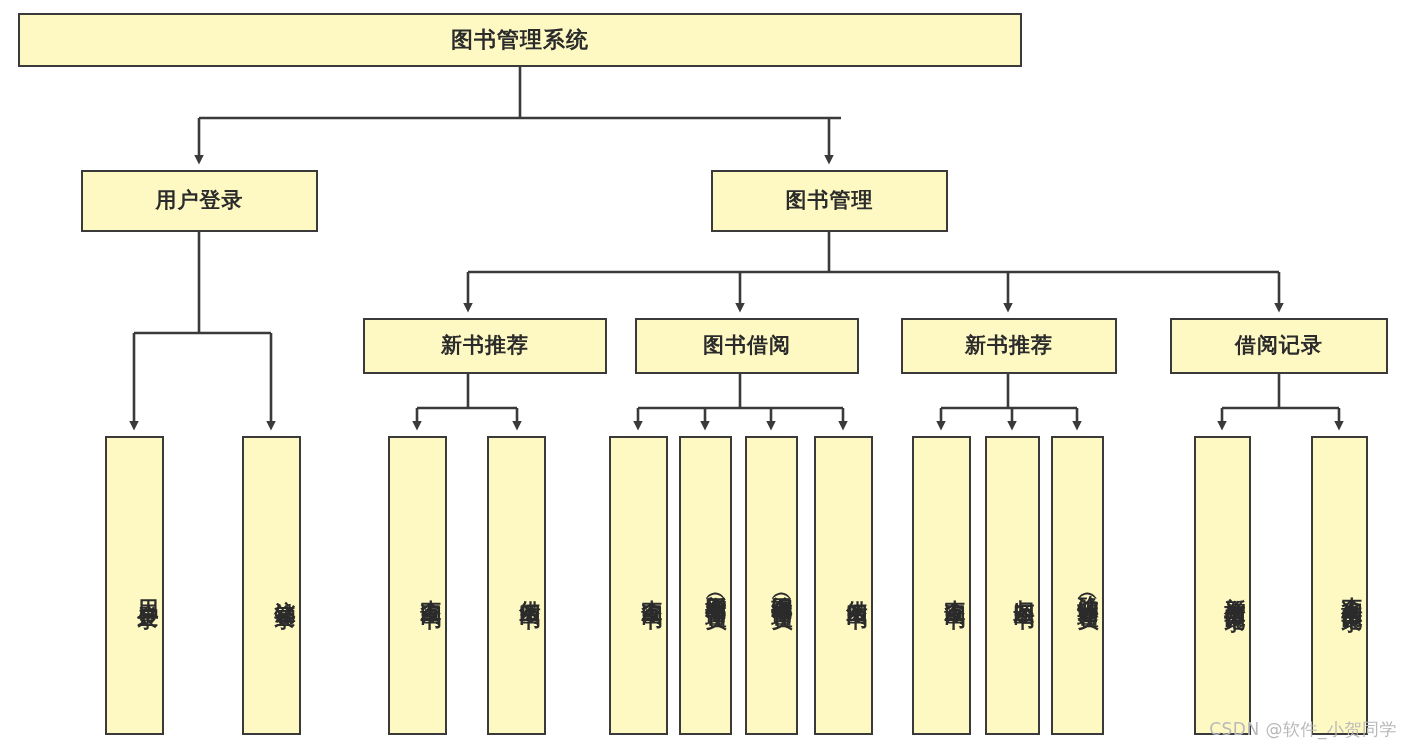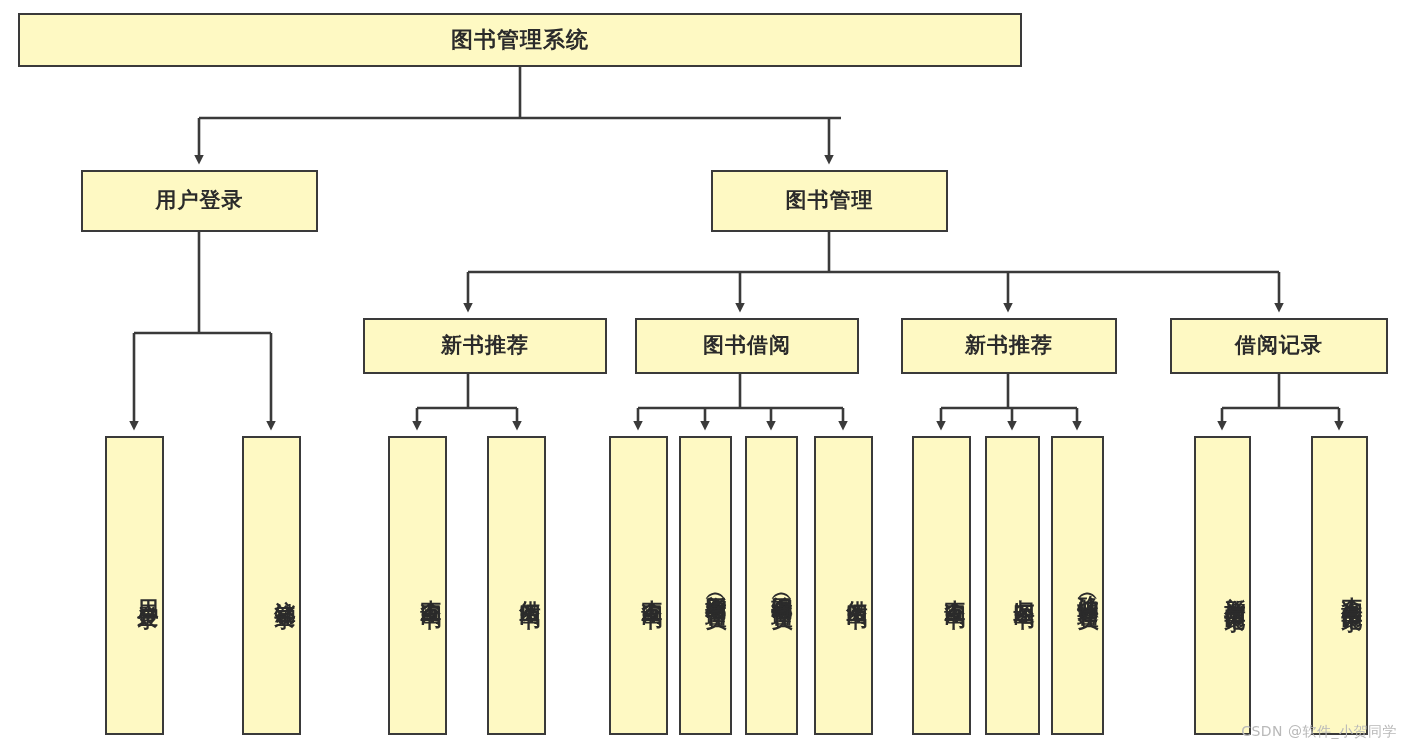--- a/index.html
+++ b/index.html
@@ -52,21 +52,21 @@
     padding-top: 3px;
     letter-spacing: 2px;
   }
   .node.root {
     font-size: 22px;
   }
   .watermark {
     position: absolute;
     right: 8px;
     bottom: 6px;
-    font-size: 14px;
+    font-size: 17px;
     color: #b9b9b9;
     letter-spacing: 0.5px;
     white-space: nowrap;
   }
 </style>
 </head>
 <body>
 
 <div id="canvas">
 

